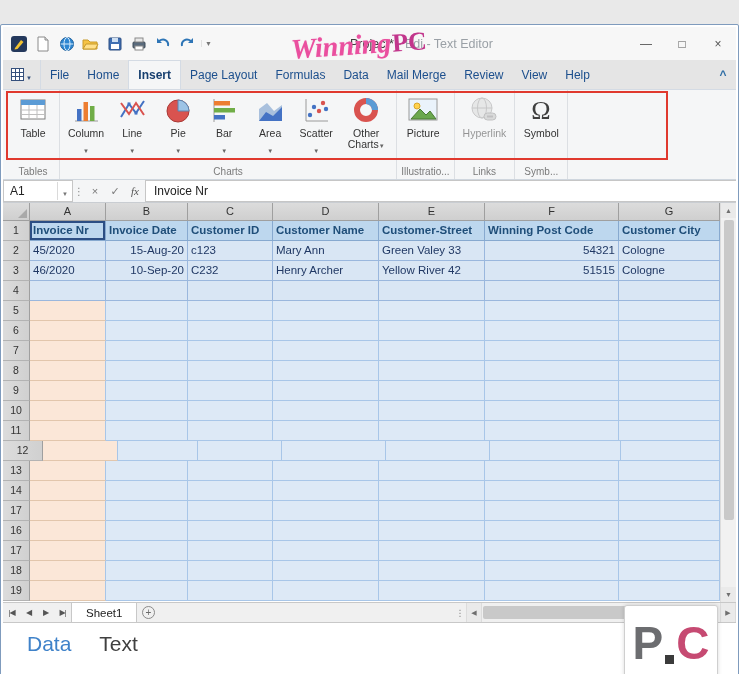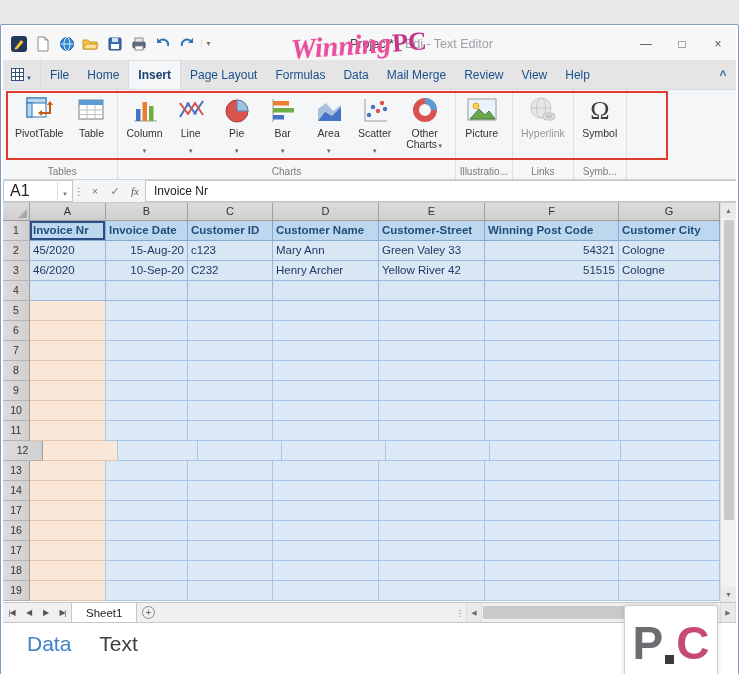--- a/index.html
+++ b/index.html
@@ -42,21 +42,21 @@
   .rarrow::before{content:"▼";font-size:6px;color:#666;}
   .ritem.two-line{width:52px;}
   .ritem.two-line .rlabel{white-space:normal;}
   .ritem.two-line .rarrow{display:inline;}
   .ritem.disabled{opacity:.5;filter:grayscale(1);}
   .glabel{font-size:10px;color:#7a7a7a;text-align:center;padding:2px 0 1px 0;}
 
   
   .fbar{height:23px;display:flex;align-items:stretch;background:#f4f5f6;border-bottom:1px solid #c9cdd2;}
   .namebox{width:70px;background:#fff;border:1px solid #c6c6c6;display:flex;align-items:center;}
-  .namebox .nb-text{flex:1;padding-left:6px;font-size:16px;color:#222;}
+  .namebox .nb-text{flex:1;padding-left:6px;font-size:12px;color:#222;}
   .namebox .nb-dd{width:15px;text-align:center;border-left:1px solid #dadada;color:#777;}
   .namebox .nb-dd::before{content:"▼";font-size:6px;}
   .fsplit{width:12px;display:flex;align-items:center;justify-content:center;color:#8a8a8a;font-size:10px;}
   .fbtn{width:20px;display:flex;align-items:center;justify-content:center;font-size:11px;color:#7a7a7a;}
   .fbtn.fx{font-family:"Liberation Serif","DejaVu Serif",serif;font-style:italic;color:#555;}
   .fcontent{flex:1;background:#fff;border:1px solid #c6c6c6;border-right:none;display:flex;align-items:center;padding-left:8px;font-size:12px;color:#222;}
 
   
   .sheet-area{height:399px;display:flex;}
   .grid-wrap{width:717px;overflow:hidden;background:#fff;}
@@ -206,33 +206,20 @@
   </div>
 
   <div class="ribbon">
     <div class="annotation-box"></div>
 
     <div class="rgroup">
       <div class="ritems">
         <div class="ritem">
           <span class="ricon">
             <svg width="30" height="30" viewBox="0 0 30 30">
-                <rect x="3" y="3" width="19" height="19" fill="#fff" stroke="#2e75b6"></rect>
-                <rect x="3" y="3" width="19" height="5" fill="#bdd7ee" stroke="#2e75b6"></rect>
-                <rect x="3" y="8" width="5" height="14" fill="#bdd7ee" stroke="#2e75b6"></rect>
-                <path d="M26 9 V18 H17" fill="none" stroke="#c55a11" stroke-width="2"></path>
-                <path d="M26 6 L23 10 H29 Z" fill="#c55a11"></path>
-                <path d="M14 18 L18 15 V21 Z" fill="#c55a11"></path>
-              </svg>
-          </span>
-          <span class="rlabel">PivotTable</span>
-        </div>
-        <div class="ritem">
-          <span class="ricon">
-            <svg width="30" height="30" viewBox="0 0 30 30">
                 <rect x="3" y="5" width="24" height="19" fill="#fff" stroke="#7f7f7f"></rect>
                 <rect x="3" y="5" width="24" height="5" fill="#5b9bd5"></rect>
                 <line x1="3" y1="15" x2="27" y2="15" stroke="#bfbfbf"></line>
                 <line x1="3" y1="19.5" x2="27" y2="19.5" stroke="#bfbfbf"></line>
                 <line x1="11" y1="10" x2="11" y2="24" stroke="#bfbfbf"></line>
                 <line x1="19" y1="10" x2="19" y2="24" stroke="#bfbfbf"></line>
               </svg>
           </span>
           <span class="rlabel">Table</span>
         </div>

